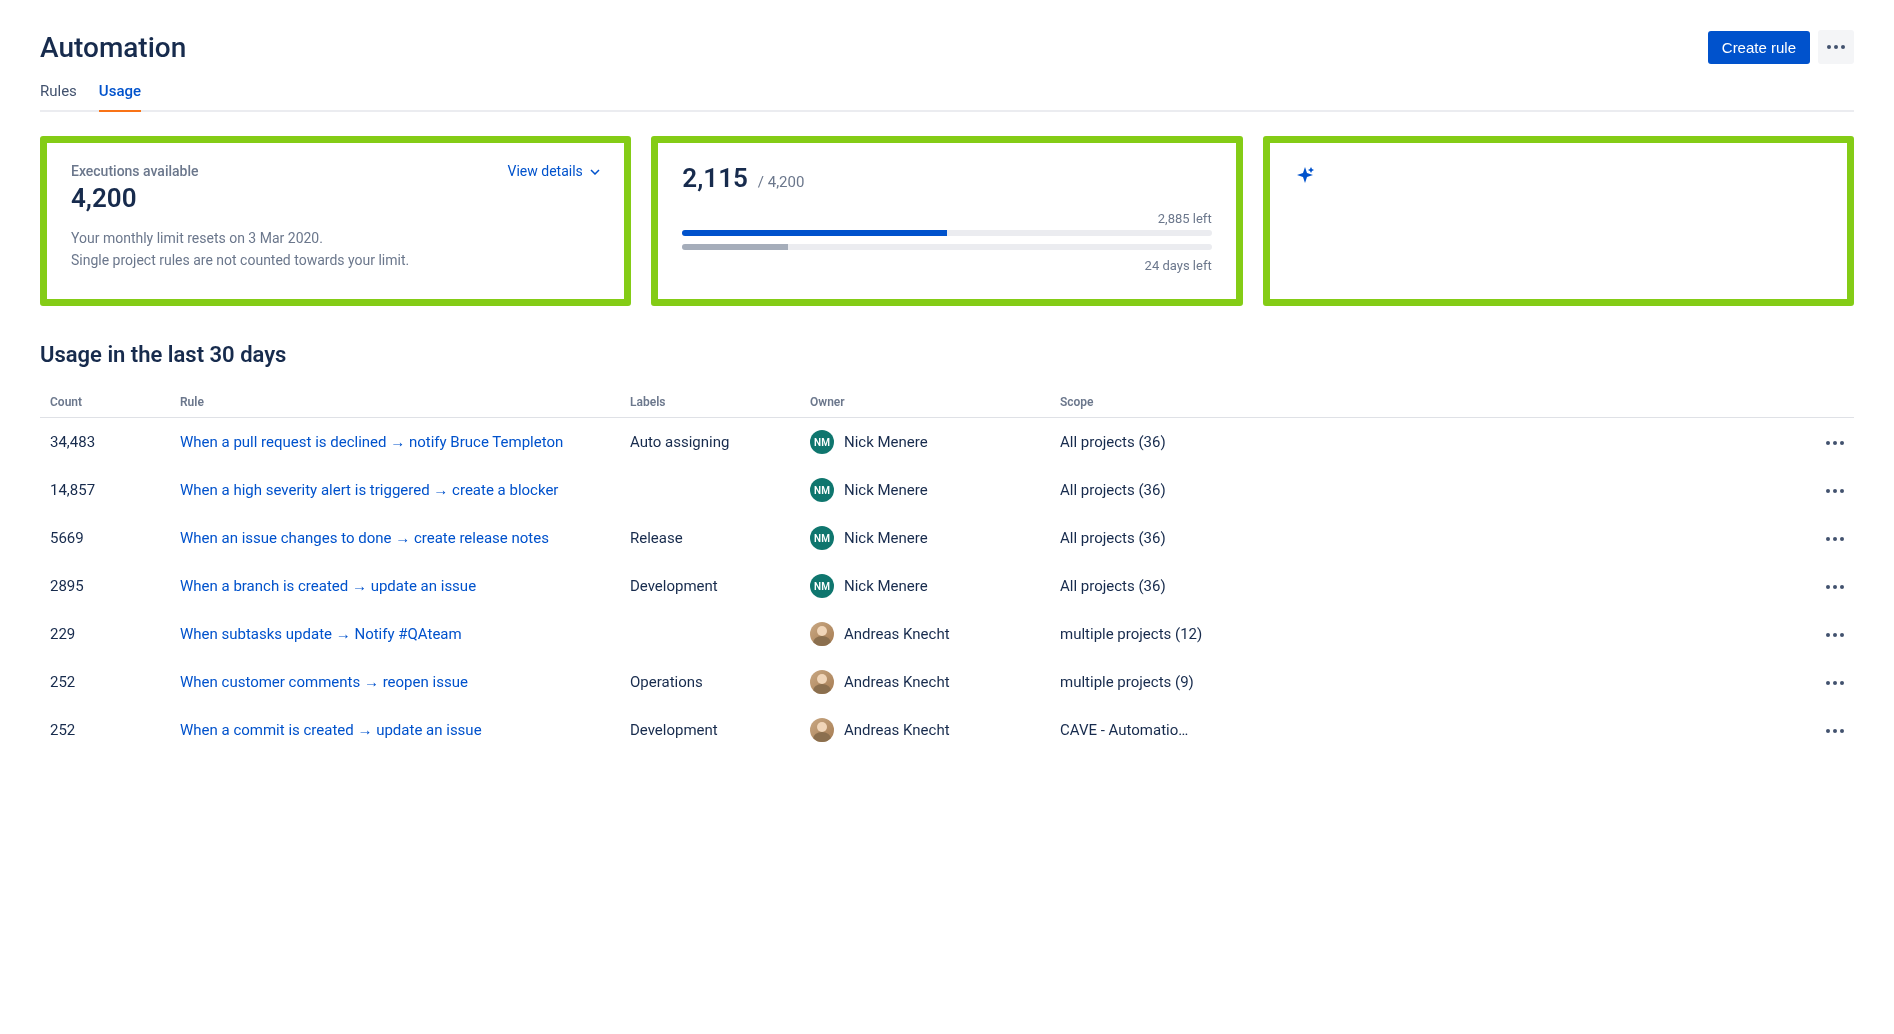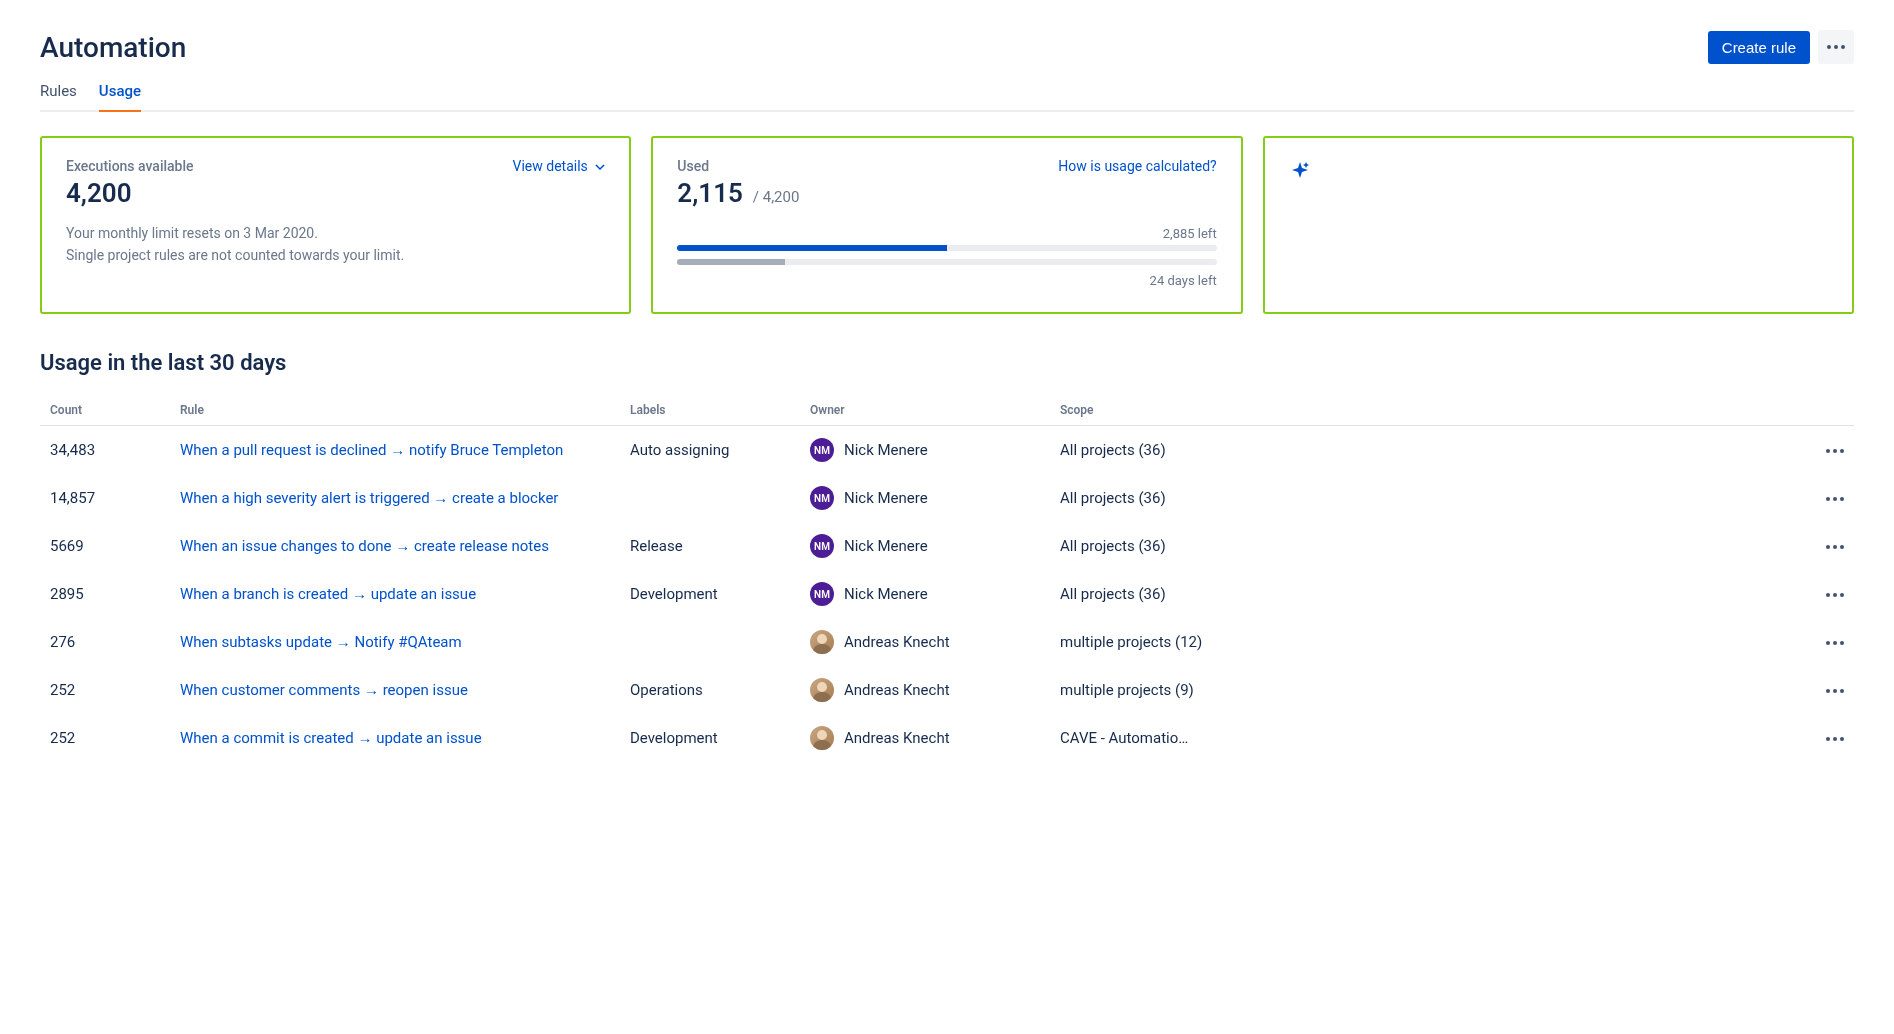--- a/index.html
+++ b/index.html
@@ -61,21 +61,21 @@
   color: #0052CC;
   border-bottom: 2px solid #f97316;
   font-weight: 500;
 }
 .cards-row {
   display: flex;
   gap: 20px;
   margin-bottom: 36px;
 }
 .card {
-  border: 2px solid #84cc16;
+  border: 7px solid #84cc16;
   border-radius: 3px;
   padding: 20px 24px;
   flex: 1;
   min-height: 170px;
 }
 .card-header {
   display: flex;
   justify-content: space-between;
   align-items: flex-start;
   margin-bottom: 4px;
@@ -178,21 +178,21 @@
   height: 24px;
   border-radius: 50%;
   display: flex;
   align-items: center;
   justify-content: center;
   font-size: 10px;
   font-weight: 600;
   color: #fff;
   flex-shrink: 0;
 }
-.avatar-nm { background: #4c1d95; }
+.avatar-nm { background: #0f766e; }
 .avatar-ak { background: linear-gradient(135deg, #c9a883 0%, #a67c52 100%); position: relative; overflow: hidden; }
 .avatar-ak::before {
   content: "";
   position: absolute;
   top: 4px; left: 7px;
   width: 10px; height: 10px;
   background: #f0d5b8;
   border-radius: 50%;
 }
 .avatar-ak::after {
@@ -244,24 +244,20 @@
       </a>
     </div>
     <div class="big-number">4,200</div>
     <div class="card-text">
       <div>Your monthly limit resets on 3 Mar 2020.</div>
       <div>Single project rules are not counted towards your limit.</div>
     </div>
   </div>
 
   <div class="card">
-    <div class="card-header">
-      <span class="card-label">Used</span>
-      <a class="link">How is usage calculated?</a>
-    </div>
     <div>
       <span class="big-number">2,115</span>
       <span class="sub-number">/ 4,200</span>
     </div>
     <div class="progress-section">
       <div class="progress-row">2,885 left</div>
       <div class="progress-bar">
         <div class="progress-fill" style="width:50%"></div>
       </div>
       <div class="progress-bar">
@@ -357,21 +353,21 @@
           </div>
         </td>
         <td class="col-scope">All projects (36)</td>
         <td class="col-actions"><span class="row-actions"><svg class="dots-svg" width="18" height="4" viewBox="0 0 18 4">
               <circle cx="2" cy="2" r="2" fill="#42526E"></circle>
               <circle cx="9" cy="2" r="2" fill="#42526E"></circle>
               <circle cx="16" cy="2" r="2" fill="#42526E"></circle>
             </svg></span></td>
       </tr>
       <tr>
-        <td class="col-count">276</td>
+        <td class="col-count">229</td>
         <td class="col-rule"><span class="rule-link">When subtasks update  → Notify #QAteam</span></td>
         <td class="col-labels"></td>
         <td class="col-owner">
           <div class="owner-cell">
             <div class="avatar avatar-ak"></div>
             <span>Andreas Knecht</span>
           </div>
         </td>
         <td class="col-scope">multiple projects (12)</td>
         <td class="col-actions"><span class="row-actions"><svg class="dots-svg" width="18" height="4" viewBox="0 0 18 4">

